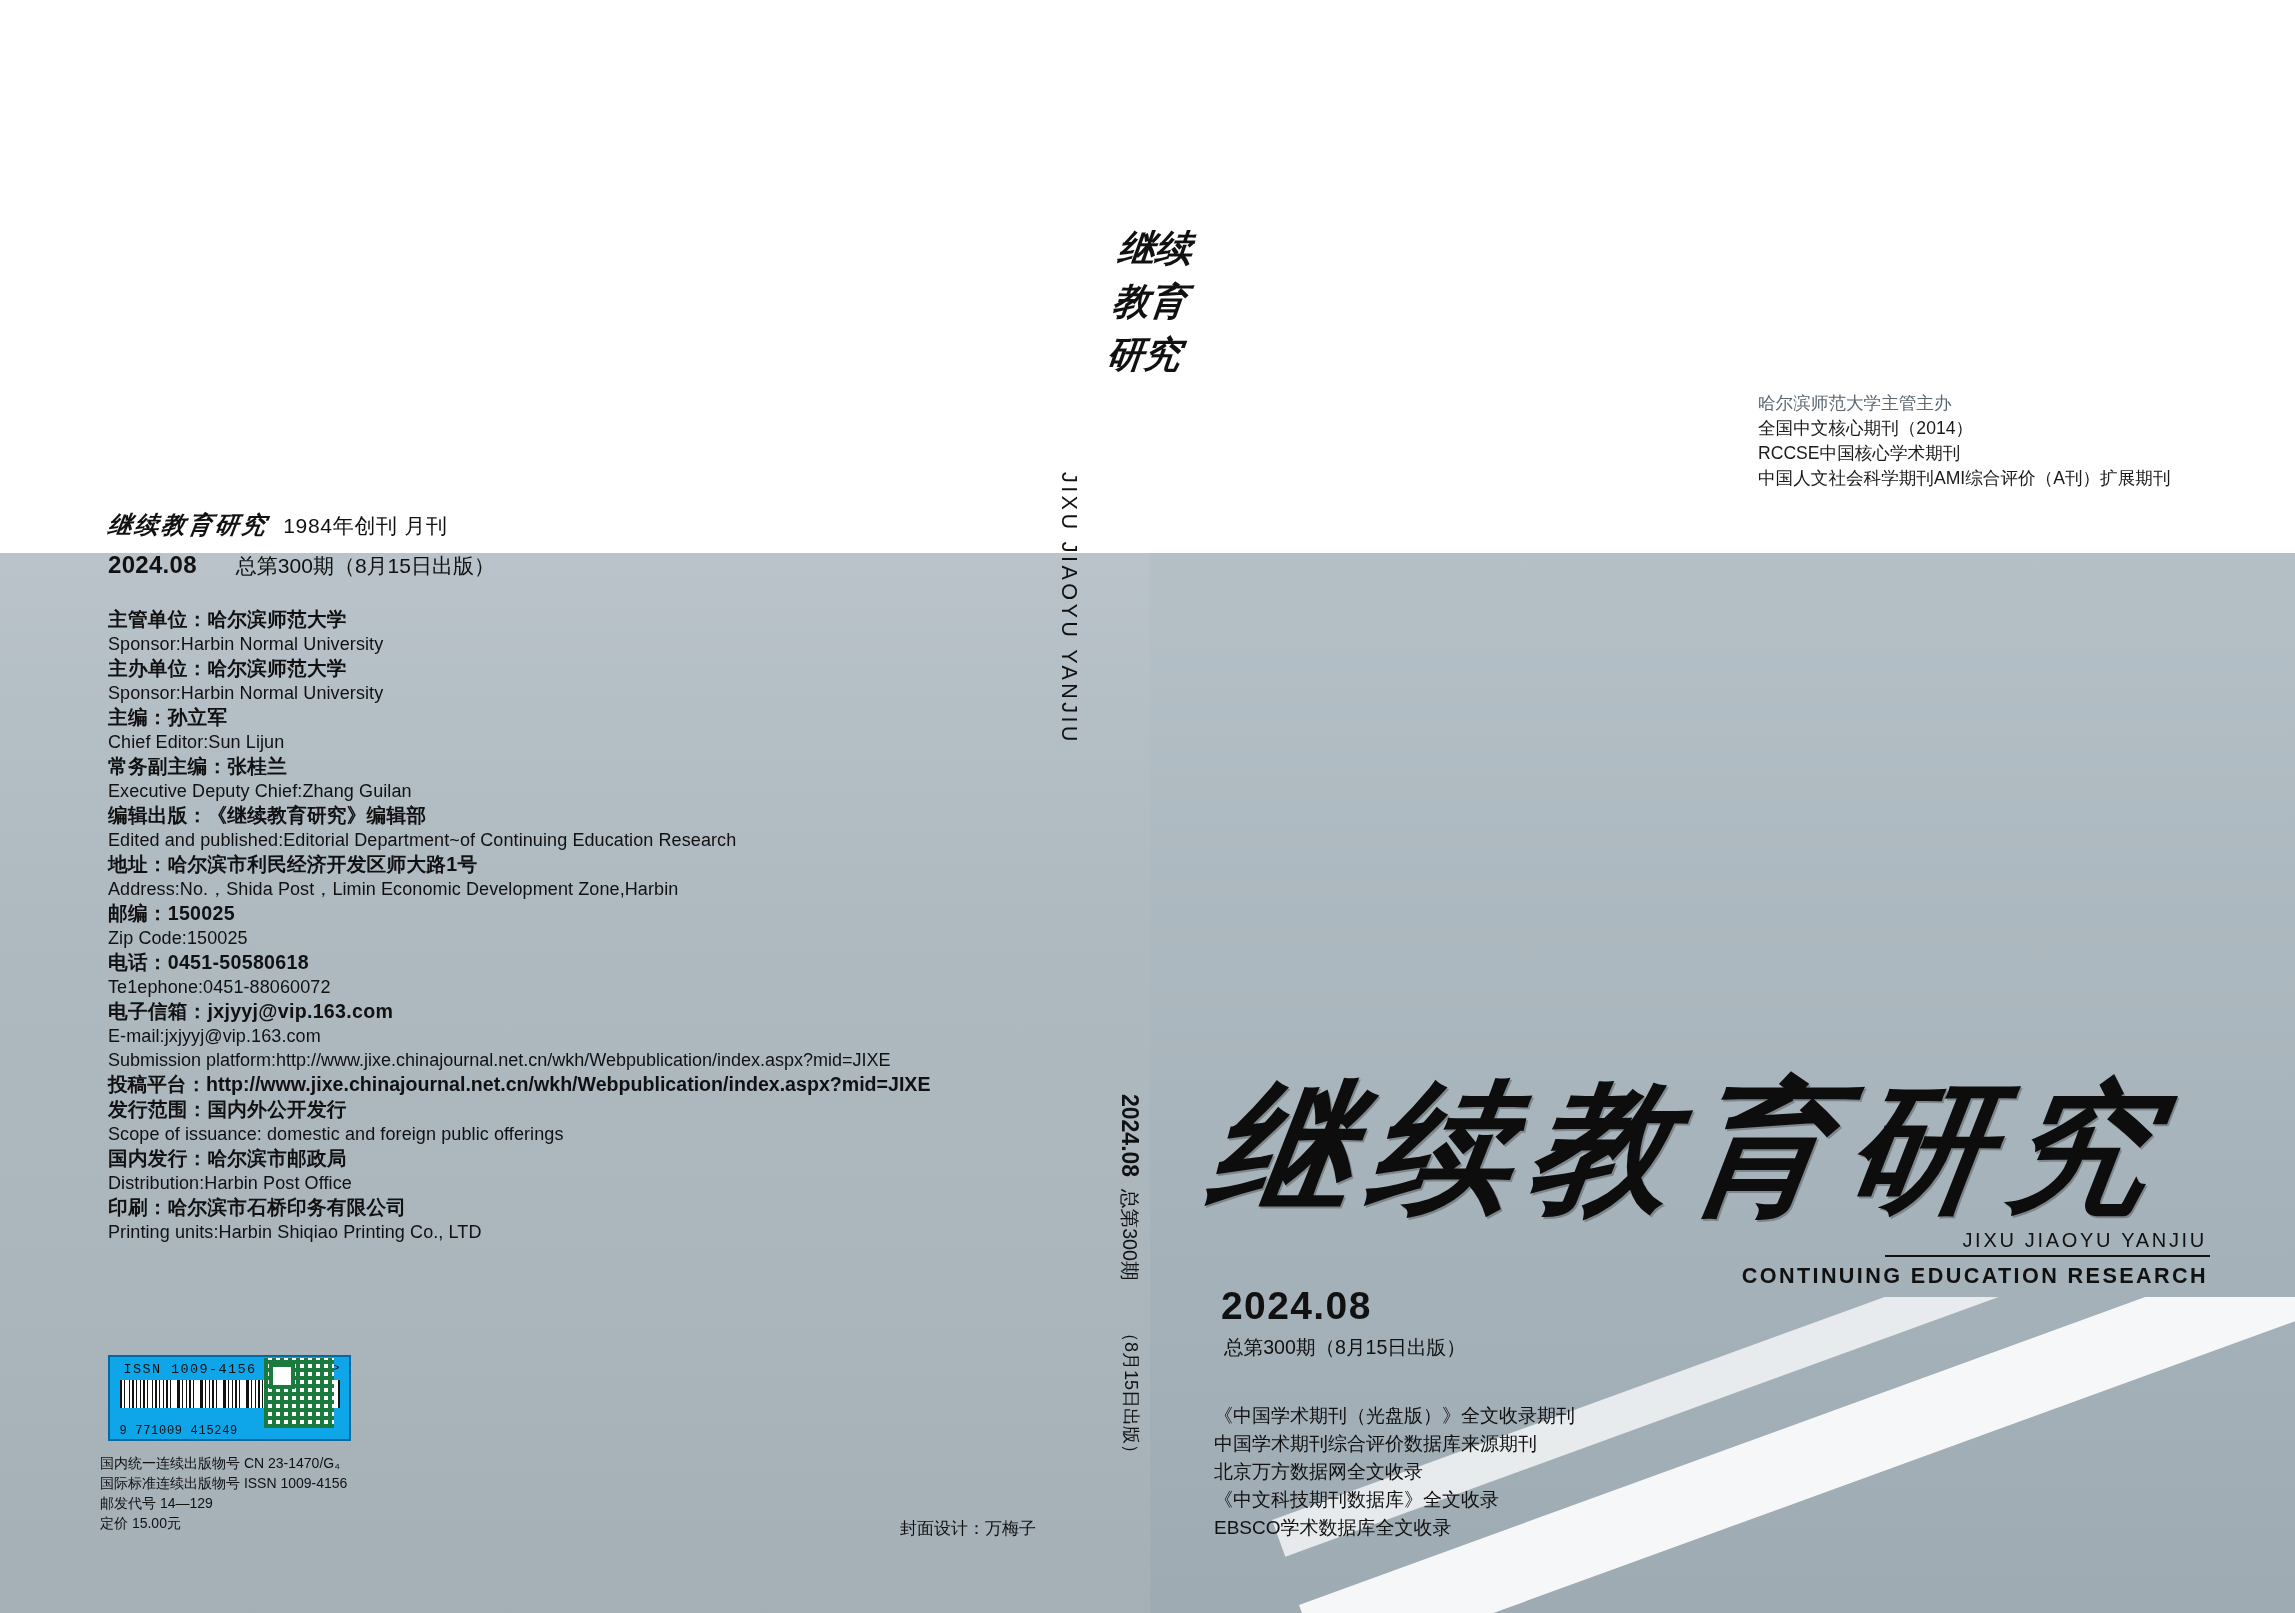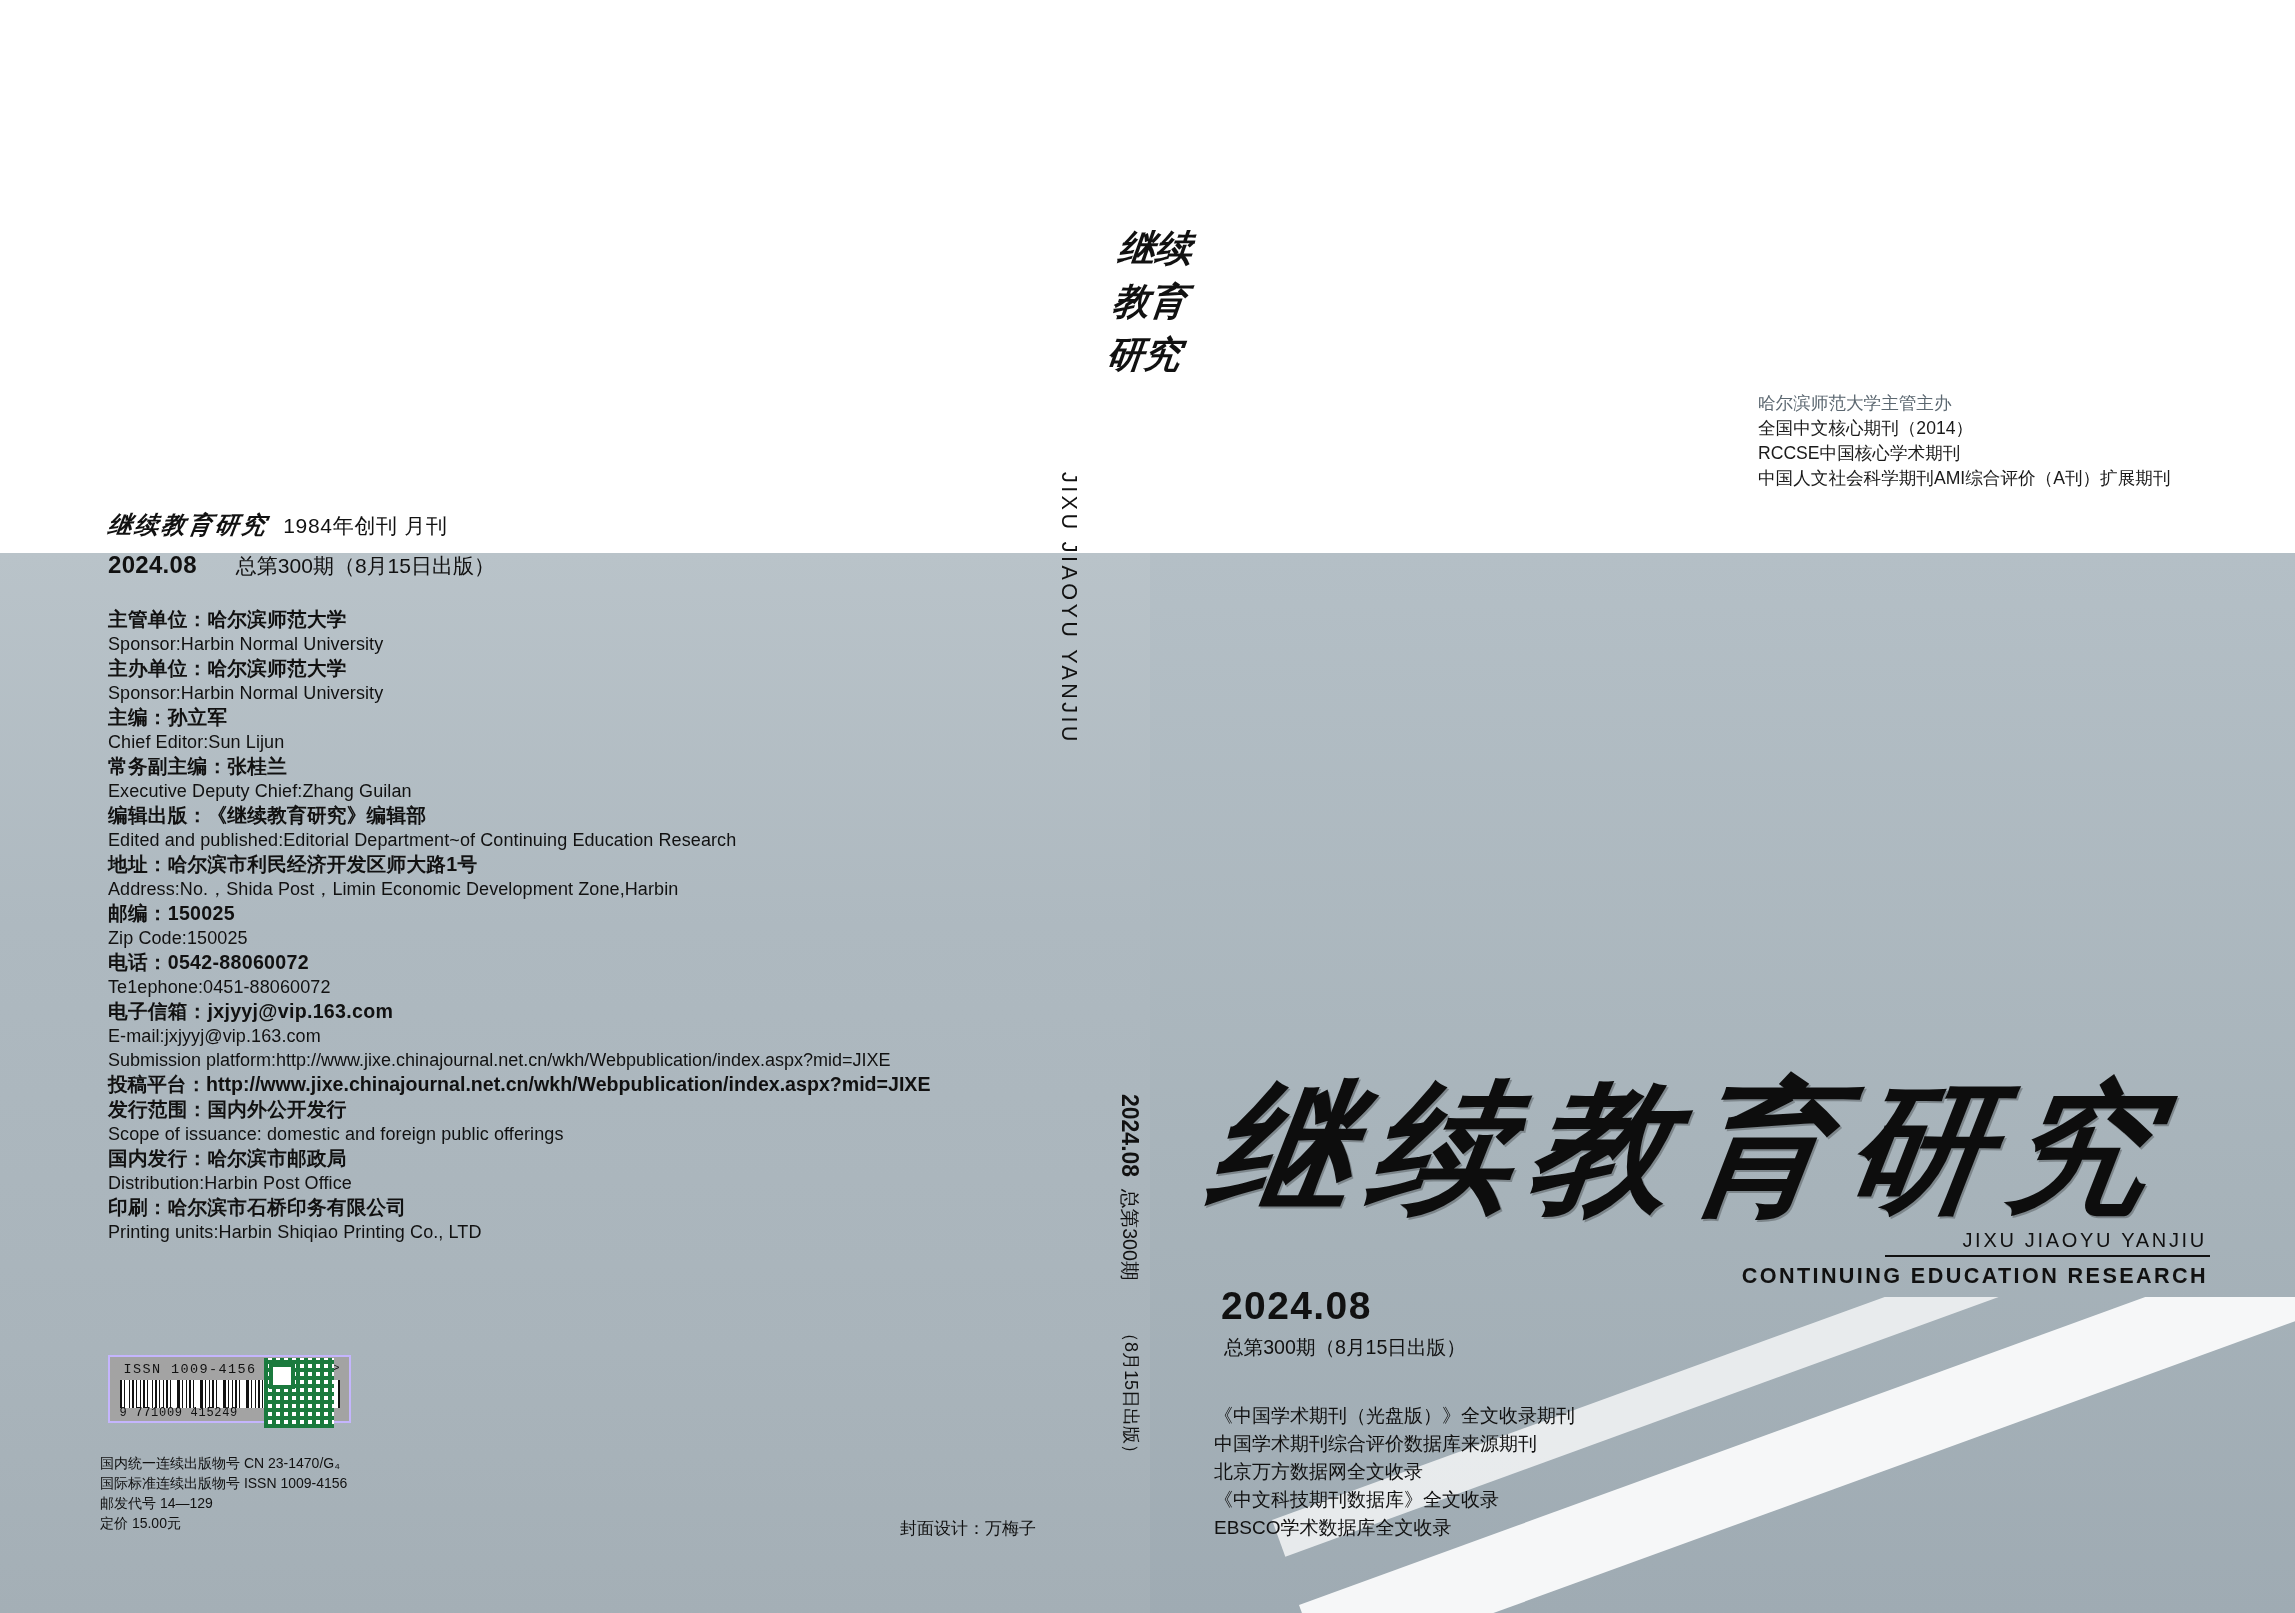--- a/index.html
+++ b/index.html
@@ -145,23 +145,23 @@
     letter-spacing: 0.1px;
   }
   .imprint .cn.url, .imprint .en.url { letter-spacing: 0px; }
 
   
   .barcode-box {
     position: absolute;
     left: 108px;
     top: 1343px;
     width: 243px;
-    height: 68px;
-    border: 2px solid #c4b5fd;
-    background: #a3a3a3;
+    height: 86px;
+    border: 2px solid #0369a1;
+    background: #0ea5e9;
     box-sizing: border-box;
   }
   .isbn-text {
     position: absolute;
     left: 13.5px;
     top: 5.4px;
     font-size: 13.5px;
     letter-spacing: 1.4px;
     color: #111;
     font-family: "Liberation Mono", monospace;
@@ -401,21 +401,21 @@
       <div class="row cn">主编：孙立军</div>
       <div class="row en"> Chief Editor:Sun Lijun</div>
       <div class="row cn">常务副主编：张桂兰</div>
       <div class="row en"> Executive Deputy Chief:Zhang Guilan</div>
       <div class="row cn">编辑出版：《继续教育研究》编辑部</div>
       <div class="row en"> Edited and published:Editorial Department~of Continuing Education Research</div>
       <div class="row cn">地址：哈尔滨市利民经济开发区师大路1号</div>
       <div class="row en">Address:No.，Shida Post，Limin Economic Development Zone,Harbin</div>
       <div class="row cn">邮编：150025</div>
       <div class="row en"> Zip Code:150025</div>
-      <div class="row cn">电话：0542-88060072</div>
+      <div class="row cn">电话：0451-50580618</div>
       <div class="row en"> Te1ephone:0451-88060072</div>
       <div class="row cn">电子信箱：jxjyyj@vip.163.com</div>
       <div class="row en"> E-mail:jxjyyj@vip.163.com</div>
       <div class="row en url">Submission platform:http://www.jixe.chinajournal.net.cn/wkh/Webpublication/index.aspx?mid=JIXE</div>
       <div class="row cn url">投稿平台：http://www.jixe.chinajournal.net.cn/wkh/Webpublication/index.aspx?mid=JIXE</div>
       <div class="row cn">发行范围：国内外公开发行</div>
       <div class="row en">Scope of issuance: domestic and foreign public offerings</div>
       <div class="row cn">国内发行：哈尔滨市邮政局</div>
       <div class="row en">Distribution:Harbin Post Office</div>
       <div class="row cn">印刷：哈尔滨市石桥印务有限公司</div>

